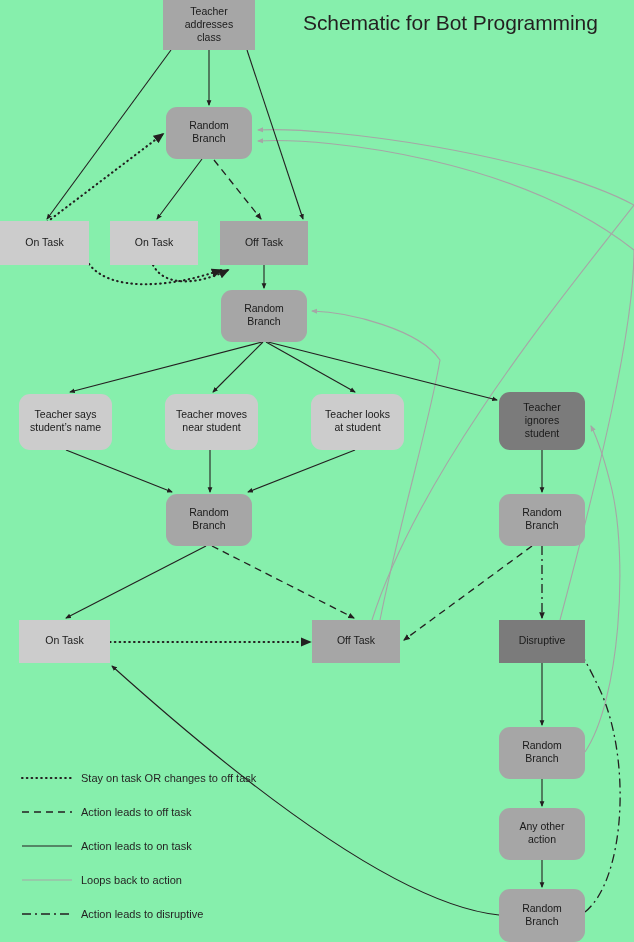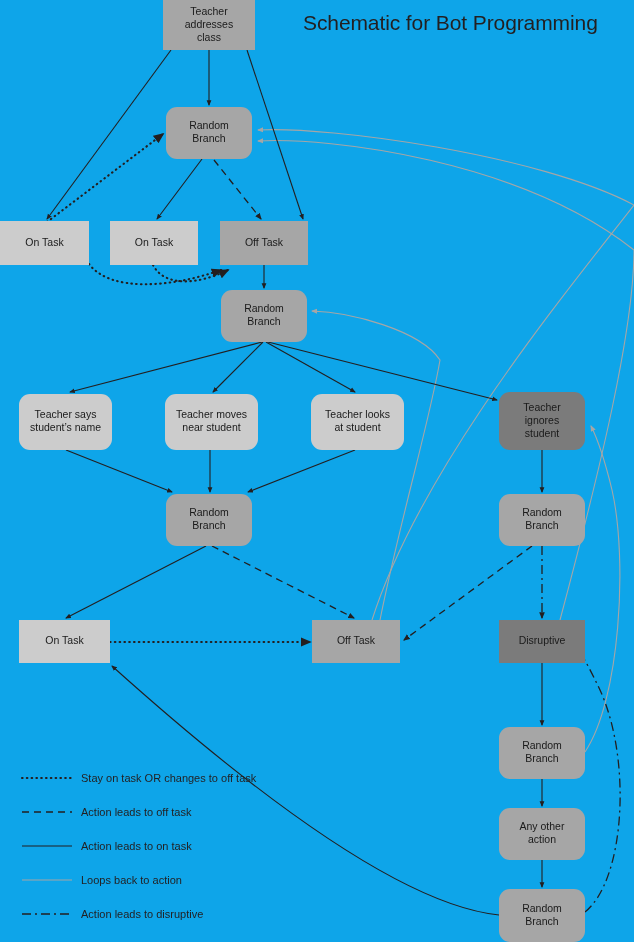--- a/index.html
+++ b/index.html
@@ -4,21 +4,21 @@
 <style>
   html, body {
     margin: 0;
     padding: 0;
     background: #ffffff;
   }
   #page {
     position: relative;
     width: 634px;
     height: 942px;
-    background: #0ea5e9;
+    background: #86efac;
     overflow: hidden;
     font-family: "Liberation Sans", sans-serif;
   }
   #diagram-svg {
     position: absolute;
     left: 0;
     top: 0;
     width: 634px;
     height: 942px;
   }

